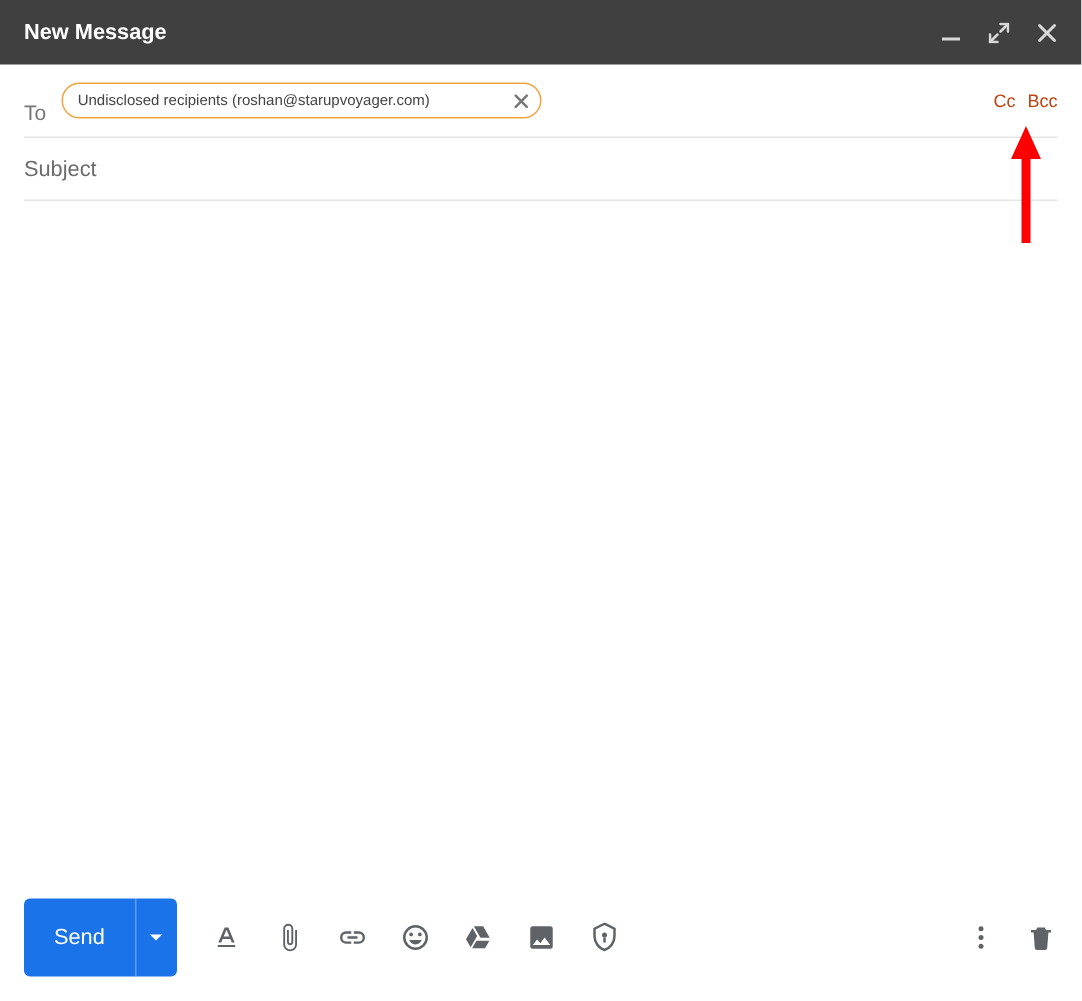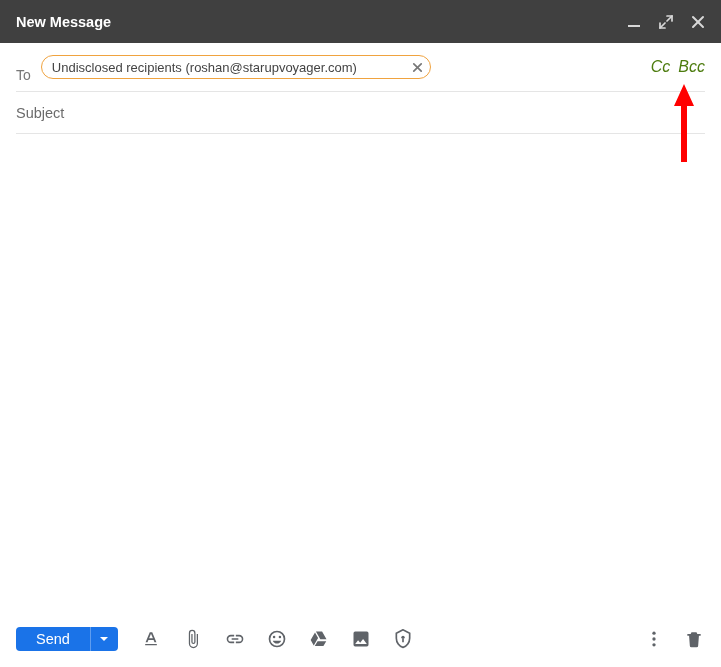--- a/index.html
+++ b/index.html
@@ -62,40 +62,39 @@
     margin-right: 10px;
     margin-top: 16px;
   }
   .chip {
     display: inline-flex;
     align-items: center;
     border: 1px solid #f0a33f;
     border-radius: 14px;
     height: 24px;
     padding: 0 6px 0 10px;
-    font-size: 13px;
+    font-size: 10px;
     color: #444;
     background: #fff;
     gap: 48px;
   }
   .chip-remove {
     margin-left: 6px;
     color: #777;
     display: flex;
     align-items: center;
     cursor: pointer;
   }
   .chip-remove svg { width: 13px; height: 13px; }
   .ccbcc {
     margin-left: auto;
-    color: #4d7c0f;
-    font-size: 16px;
+    color: #c2410c;
+    font-size: 12px;
     display: flex;
     gap: 8px;
-    font-style: italic;
   }
   .ccbcc span { cursor: pointer; }
   .subject-row {
     display: flex;
     align-items: center;
     border-bottom: 1px solid #e5e5e5;
     min-height: 42px;
   }
   .subject-input {
     border: none;
@@ -123,21 +122,21 @@
     display: flex;
     align-items: center;
     padding: 12px 16px 16px 16px;
   }
   .send-btn {
     display: flex;
     align-items: stretch;
     background: #1a73e8;
     border-radius: 4px;
     overflow: hidden;
-    height: 24px;
+    height: 52px;
     cursor: pointer;
   }
   .send-main {
     color: #fff;
     font-size: 14.5px;
     font-weight: 500;
     padding: 0 20px;
     display: flex;
     align-items: center;
     border: none;

